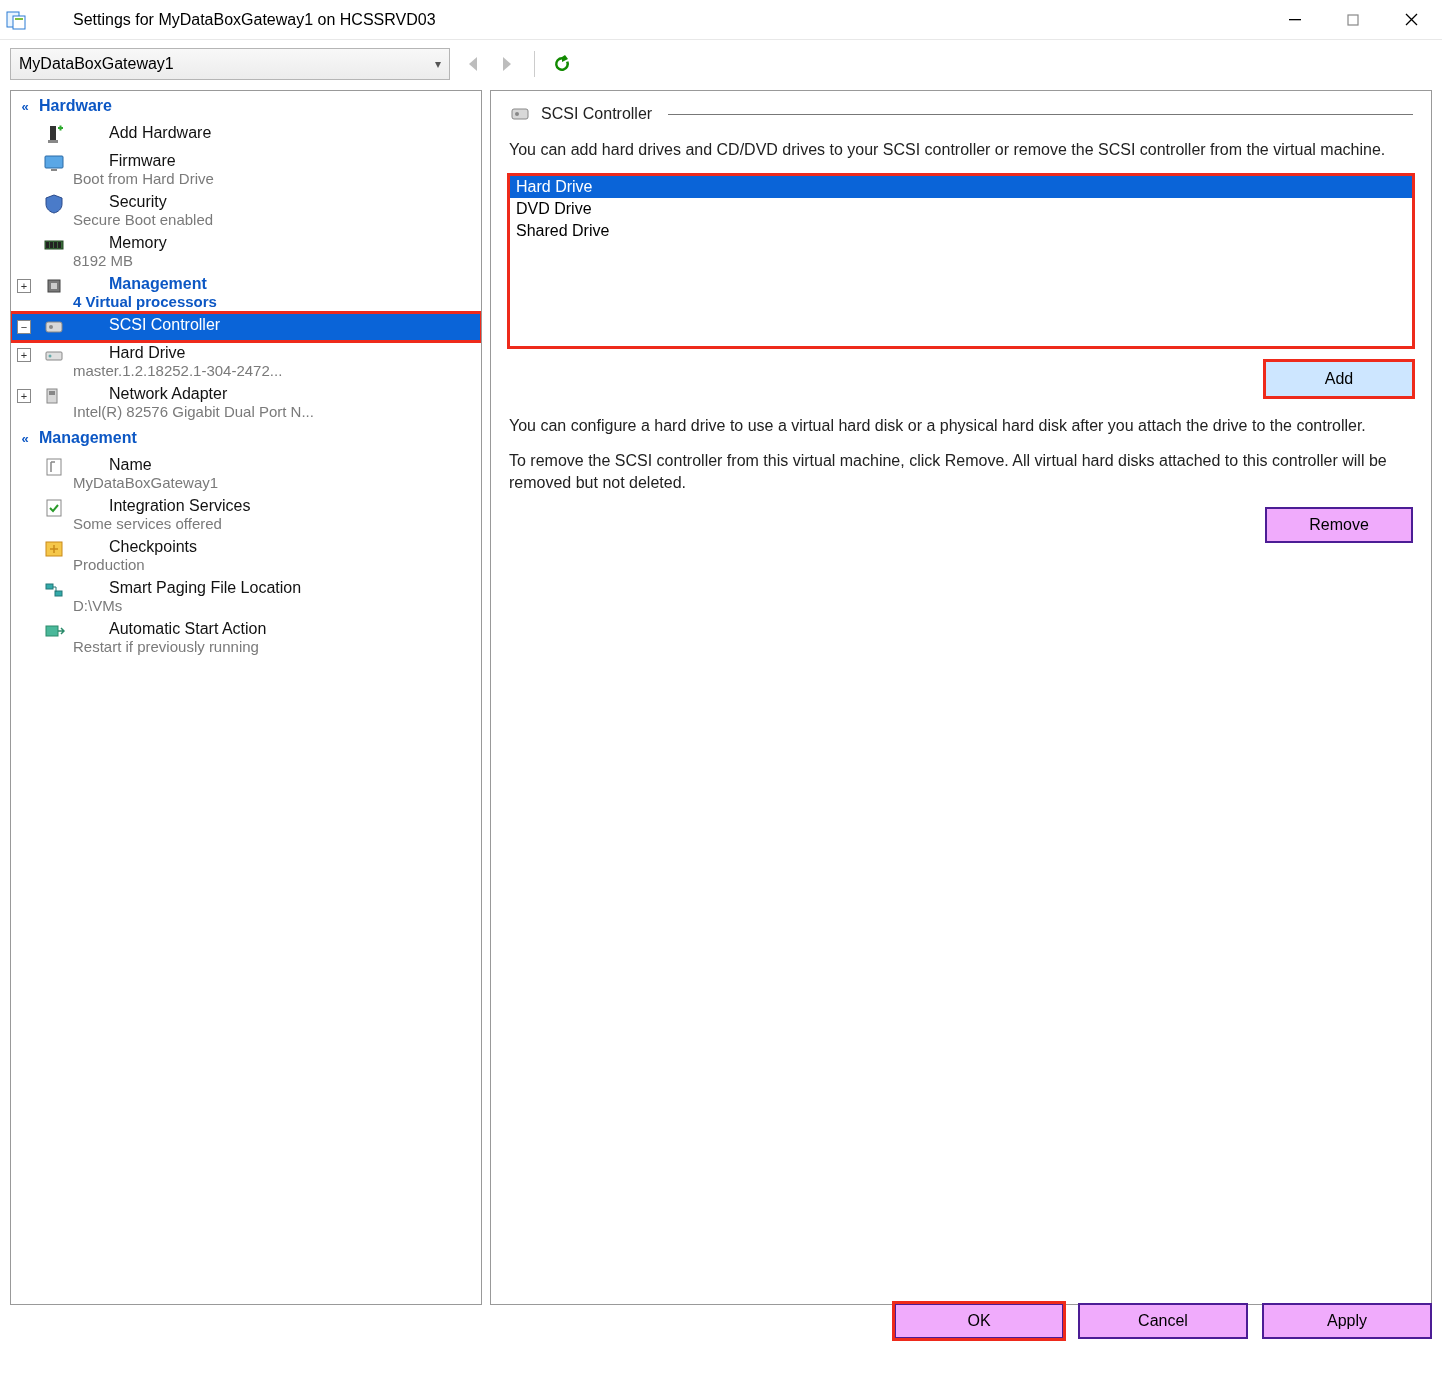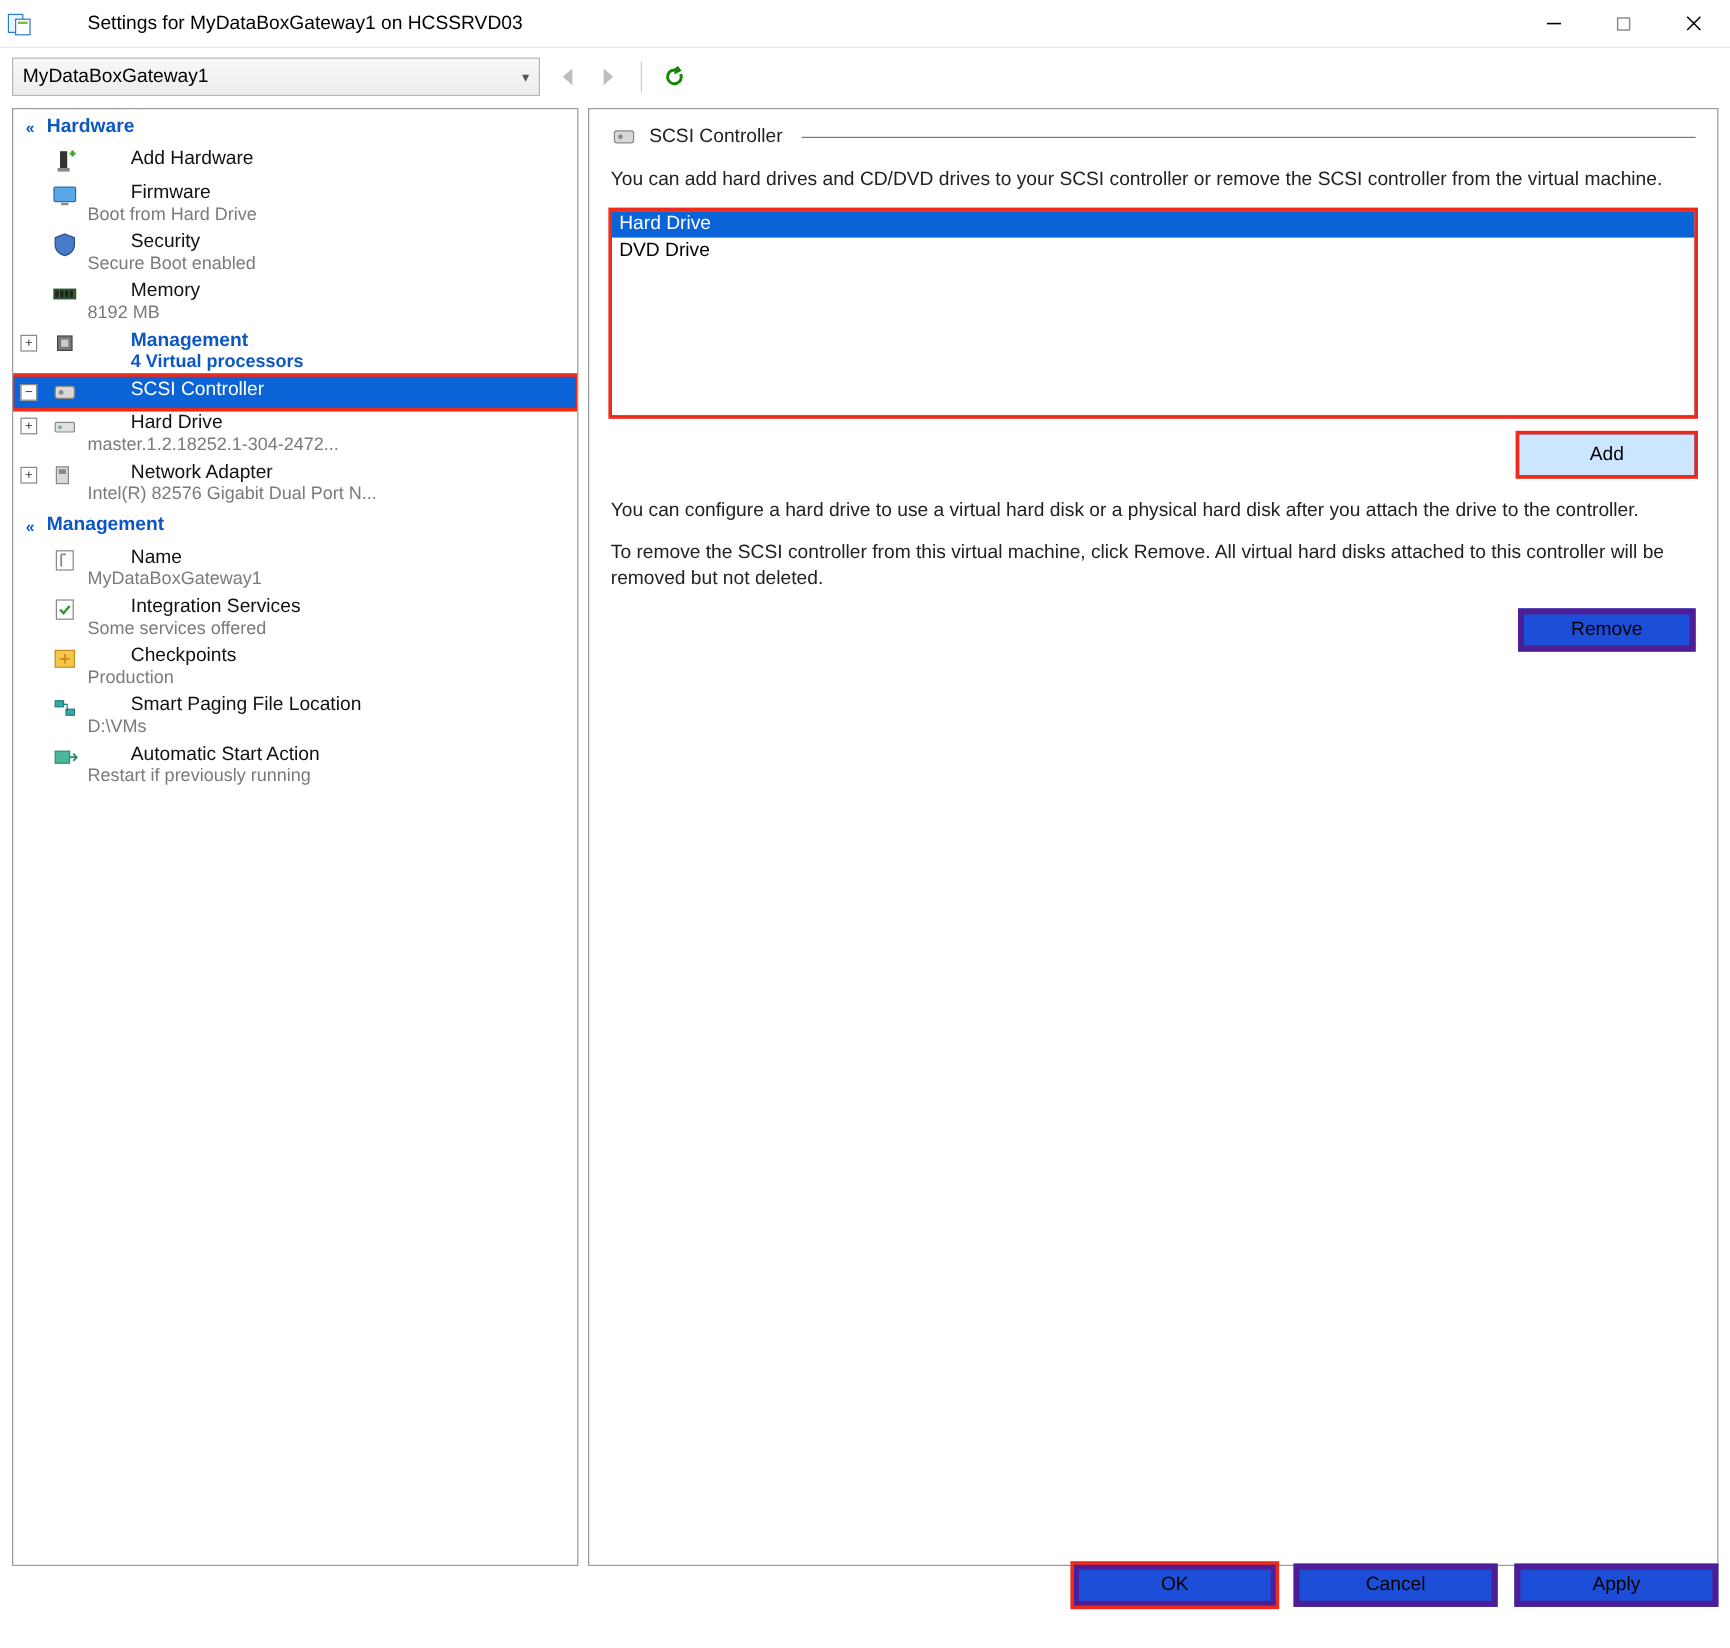--- a/index.html
+++ b/index.html
@@ -31,38 +31,38 @@
 .section-header { display: flex; align-items: center; height: 30px; padding: 0 6px; color: #0c57c4; font-weight: 600; gap: 6px; border-bottom: 0; }
 .section-header .chev { width: 16px; text-align: center; color: #0c57c4; font-size: 13px; }
 .tree-item { display: flex; align-items: flex-start; padding: 3px 6px 3px 32px; gap: 8px; }
 .tree-item .exp { width: 14px; height: 14px; border: 1px solid #888; font-size: 11px; display: flex; align-items: center; justify-content: center; margin-top: 4px; margin-left: -26px; margin-right: 4px; color: #333; background: #fff; }
 .tree-item.no-exp .exp { visibility: hidden; }
 .tree-item .ico { width: 22px; height: 22px; flex-shrink: 0; display: flex; align-items: center; justify-content: center; }
 .tree-item .lbls { display: flex; flex-direction: column; }
 .tree-item .lbl1 { color: #111; margin-left: 36px; }
 .tree-item .lbl2 { color: #7a7a7a; font-size: 15px; }
 .tree-item.blue .lbl1 { color: #0c57c4; font-weight: 600; }
-.tree-item.blue .lbl2 { color: #0c57c4; font-weight: 600; margin-left: 36px; }
+.tree-item.blue .lbl2 { color: #0c57c4; font-weight: 600; }
 .tree-item.selected { background: #0a64d8; color: #fff; }
 .tree-item.selected .lbl1 { color: #fff; }
 .tree-item.highlight-red { outline: 3px solid #ee2a1b; outline-offset: -1px; }
 .tree-child { padding-left: 60px; }
 .tree-child .exp { margin-left: -54px; }
 
 
 .panel-header { display: flex; align-items: center; gap: 10px; margin-bottom: 14px; }
 .panel-header .ph-ico { width: 22px; height: 22px; }
 .panel-header .ph-title { font-size: 16px; color: #222; white-space: nowrap; }
 .panel-header .ph-line { flex: 1; height: 1px; background: #777; margin-left: 6px; }
 .body-text { font-size: 16px; color: #222; line-height: 1.35; margin-bottom: 14px; }
 .drive-list { border: 1px solid #888; height: 172px; background: #fff; font-size: 16px; outline: 3px solid #ee2a1b; outline-offset: -1px; }
 .drive-list .drive-opt { padding: 2px 6px; }
 .drive-list .drive-opt.sel { background: #0a64d8; color: #fff; }
 .add-row { display: flex; justify-content: flex-end; margin: 14px 0 18px 0; }
-.btn { min-width: 148px; height: 36px; background: #1d4ed8; border: 5px solid #4c1d95; font-size: 16px; display: flex; align-items: center; justify-content: center; cursor: default; }
+.btn { min-width: 148px; height: 36px; background: #f0abfc; border: 2px solid #4c1d95; font-size: 16px; display: flex; align-items: center; justify-content: center; cursor: default; }
 .btn.primary-blue { background: #cde6ff; border: 1px solid #1a6fd6; }
 .btn.red-outline { outline: 3px solid #ee2a1b; outline-offset: -1px; }
 .remove-row { display: flex; justify-content: flex-end; margin-top: 14px; }
 
 
 .bottom-bar { position: absolute; bottom: 24px; right: 10px; display: flex; gap: 14px; padding: 10px 0; }
 .bottom-bar .btn { width: 170px; height: 36px; }
 
 
 .svg-ico { width: 100%; height: 100%; }
@@ -330,20 +330,21 @@
           </svg></span>
       <span class="ph-title">SCSI Controller</span>
       <span class="ph-line"></span>
     </div>
 
     <p class="body-text">You can add hard drives and CD/DVD drives to your SCSI controller or remove the SCSI controller from the virtual machine.</p>
 
     <div class="drive-list">
       <div class="drive-opt sel">Hard Drive</div>
       <div class="drive-opt">DVD Drive</div>
+      <div class="drive-opt">Shared Drive</div>
     </div>
 
     <div class="add-row">
       <div class="btn primary-blue red-outline">Add</div>
     </div>
 
     <p class="body-text">You can configure a hard drive to use a virtual hard disk or a physical hard disk after you attach the drive to the controller.</p>
     <p class="body-text">To remove the SCSI controller from this virtual machine, click Remove. All virtual hard disks attached to this controller will be removed but not deleted.</p>
 
     <div class="remove-row">

